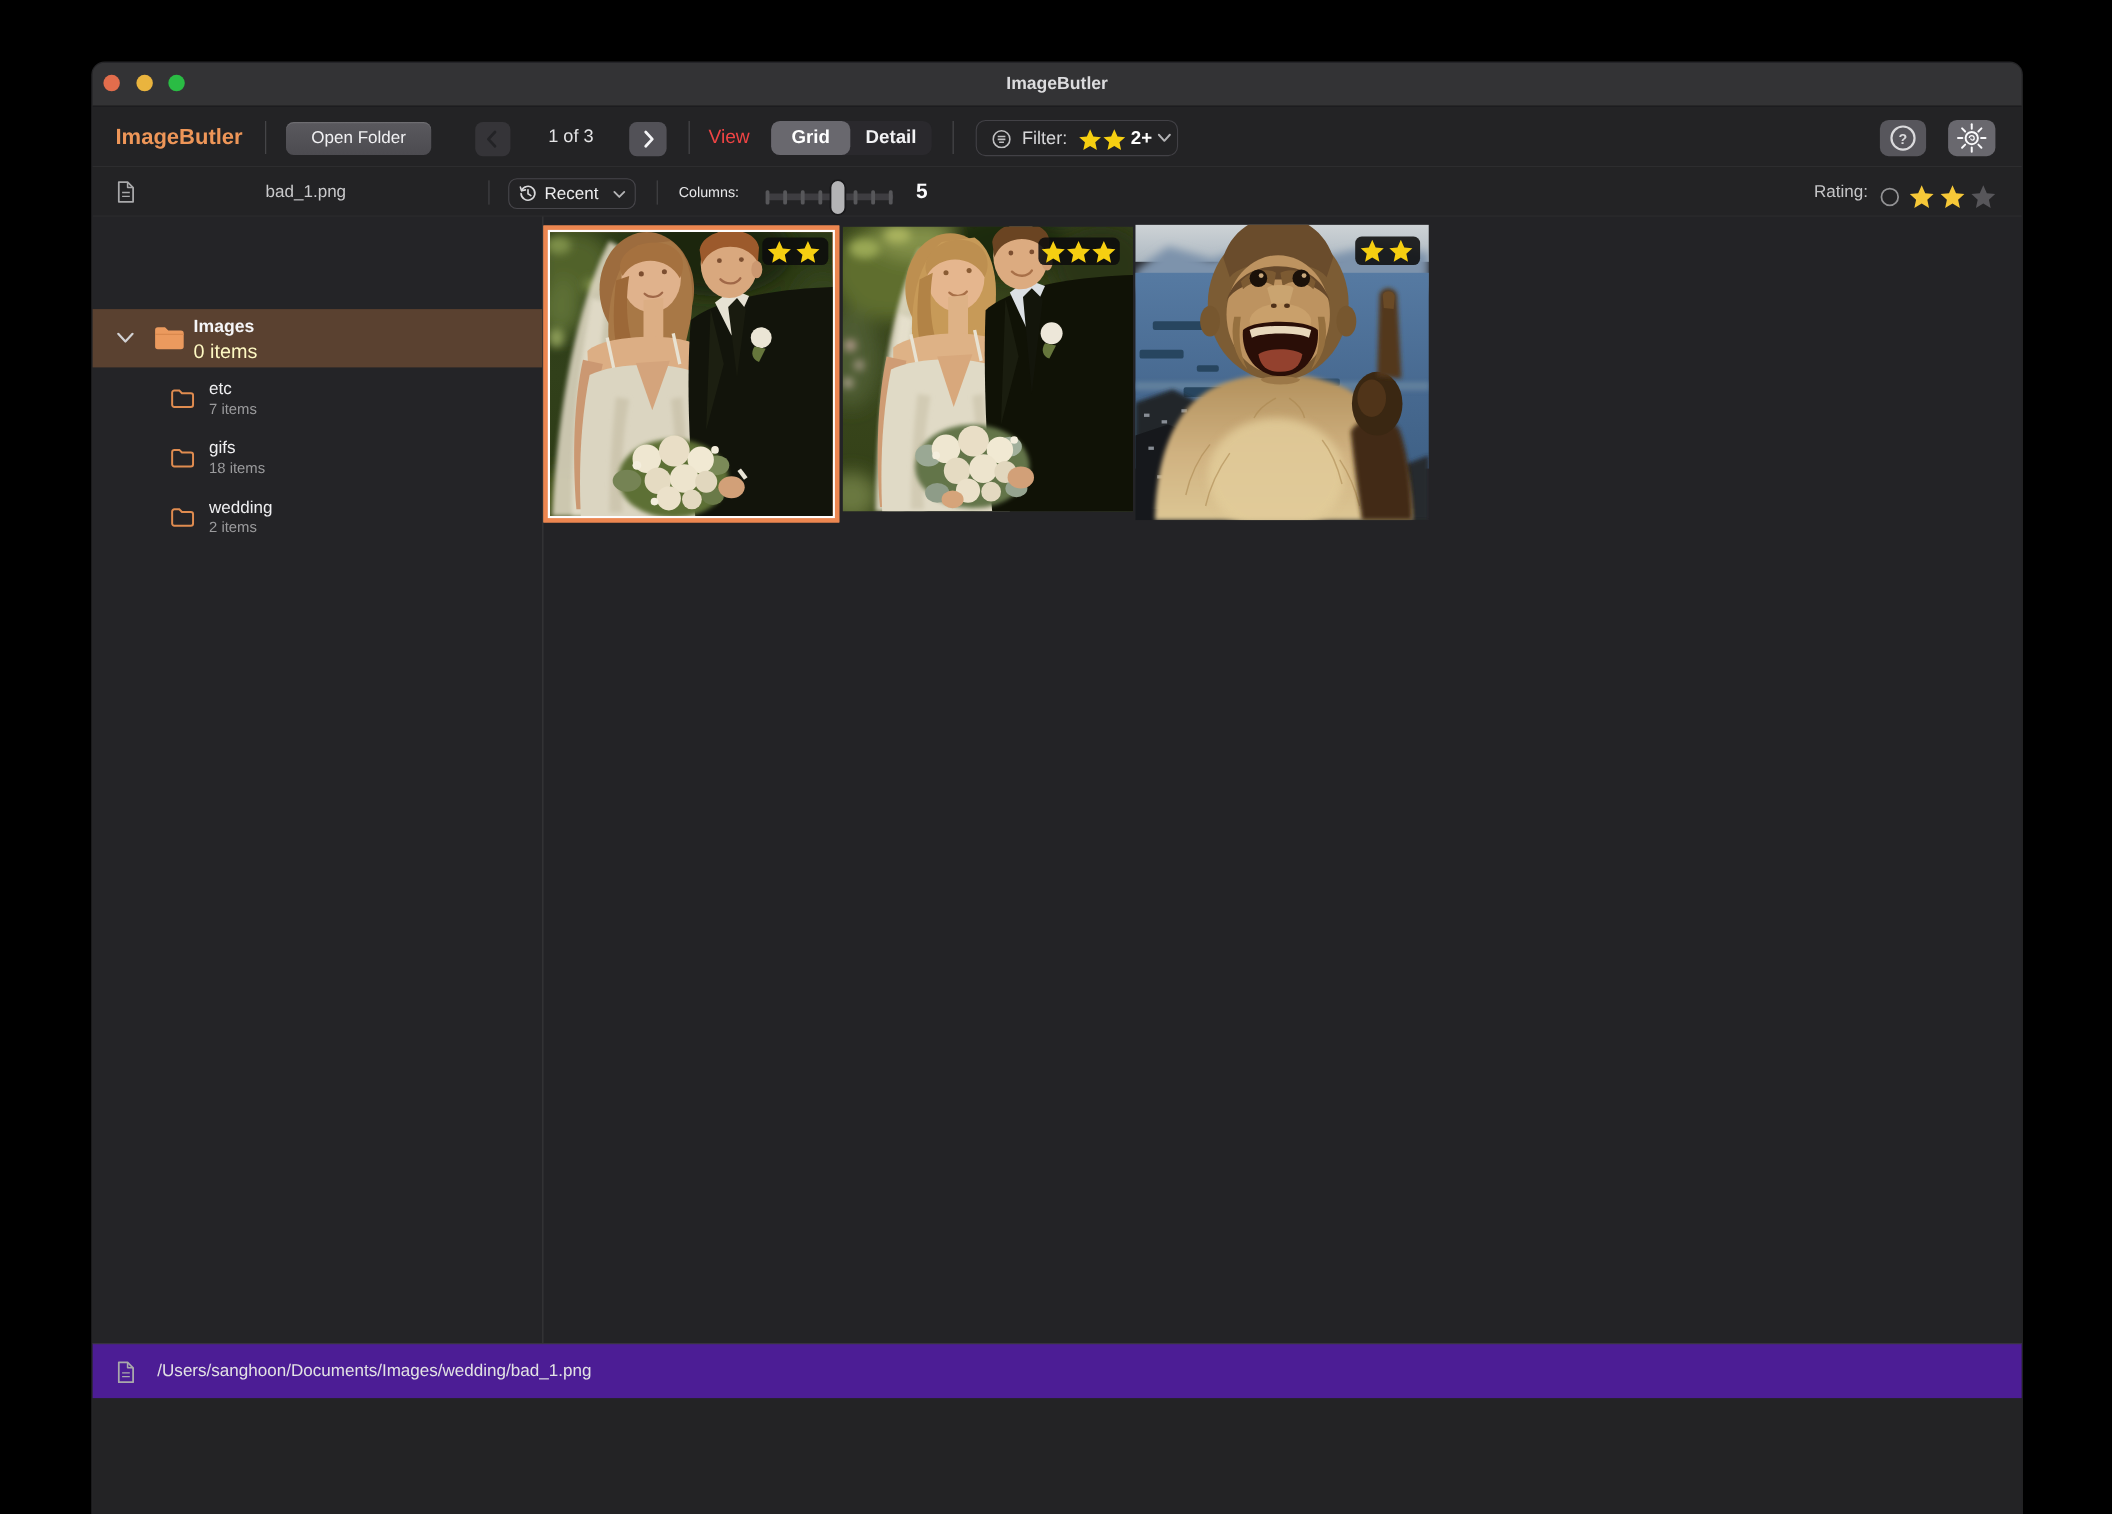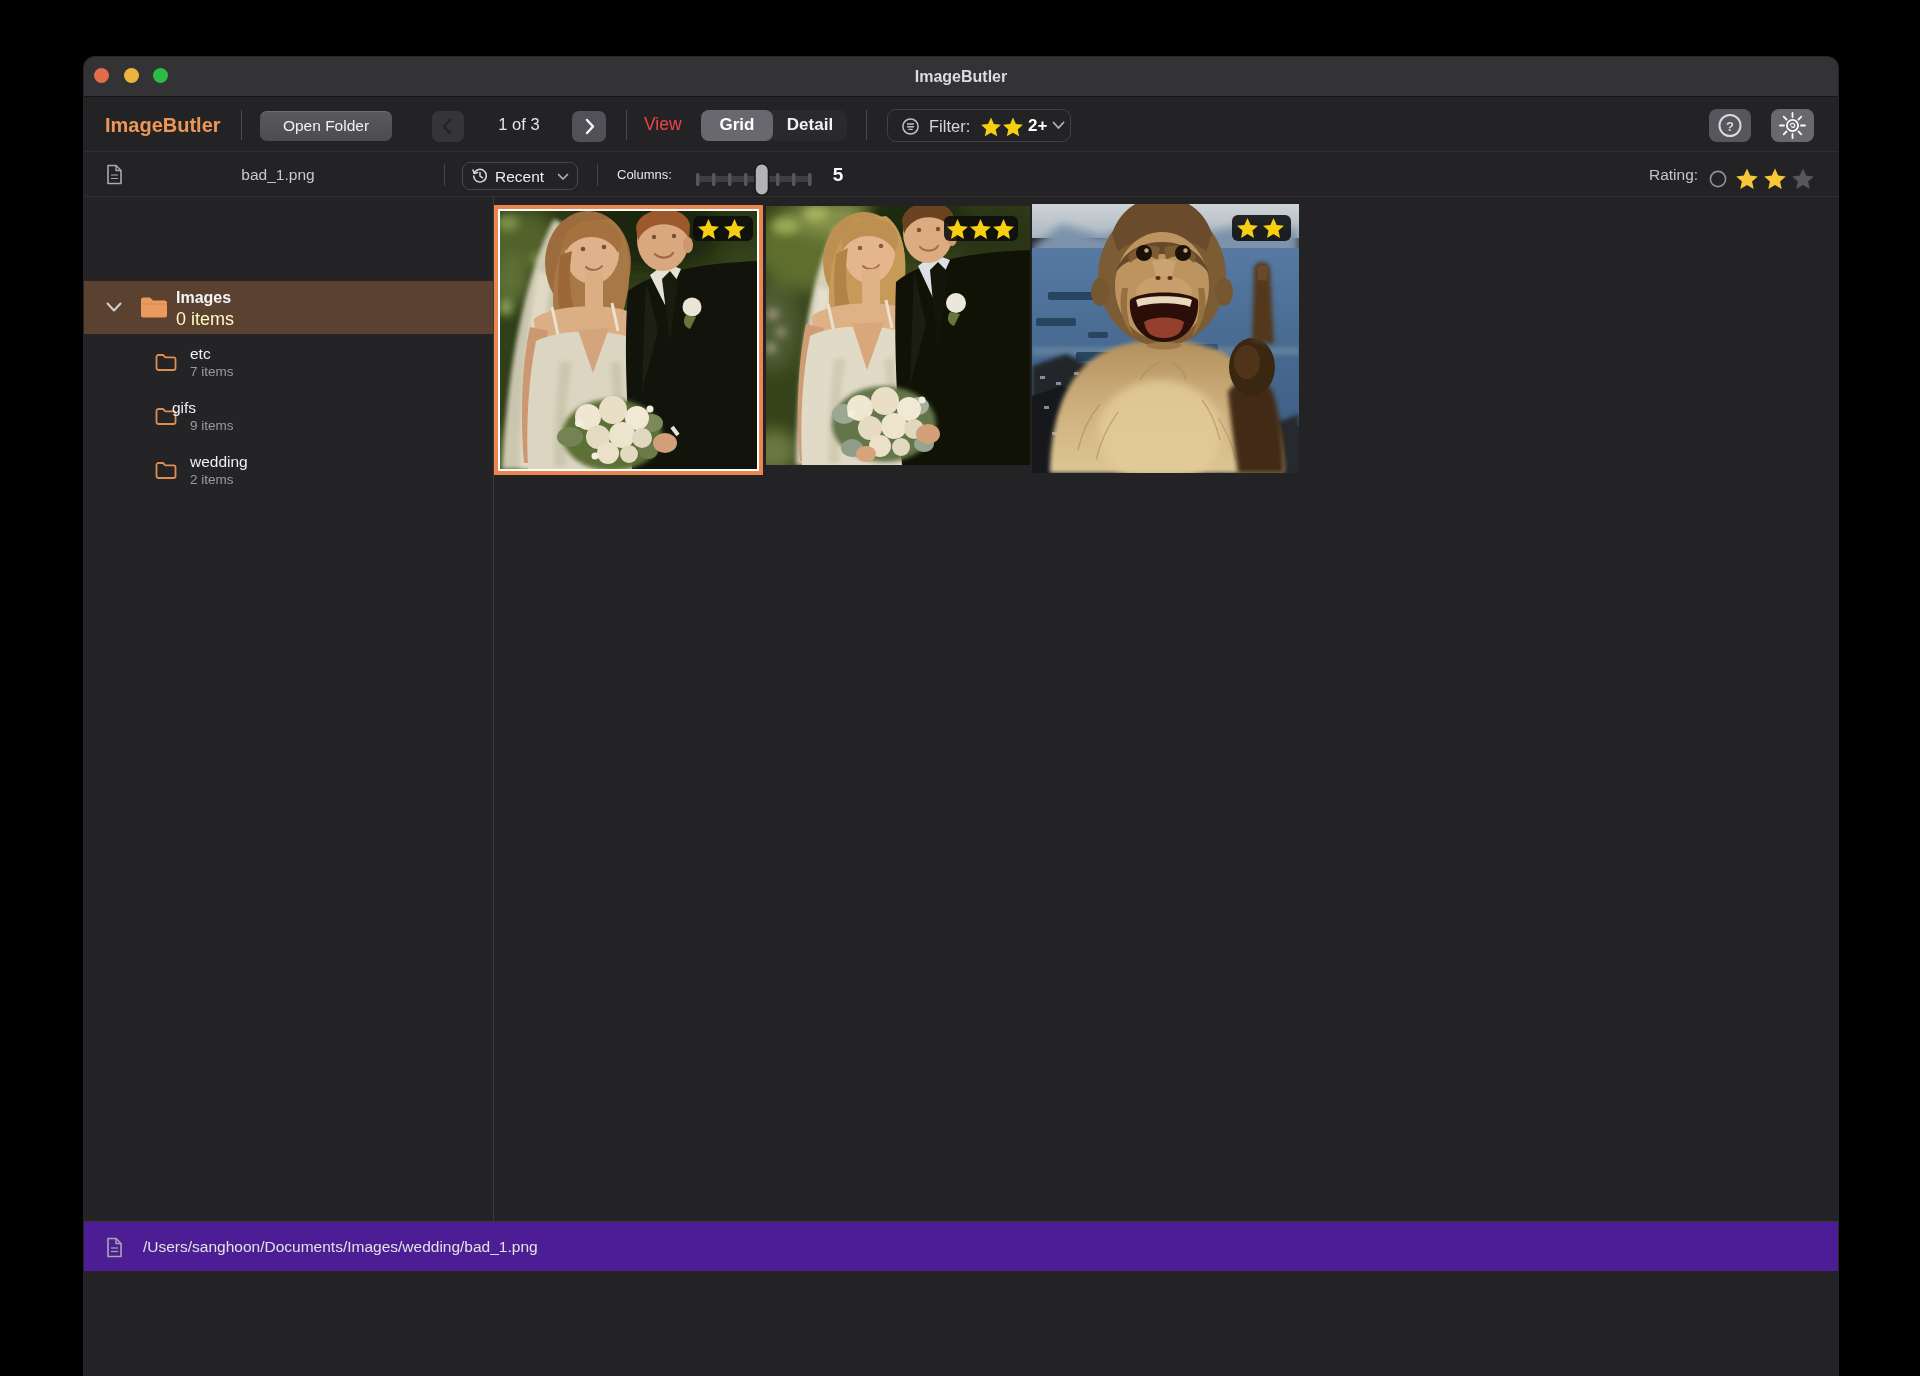--- a/index.html
+++ b/index.html
@@ -183,22 +183,22 @@
 
   <svg class="cfold" style="position:absolute; left:71px; top:296px;" width="22" height="19" viewBox="0 0 22 19">
     <path d="M1.5 4 a2 2 0 0 1 2 -2 H8 l2.4 2.4 H18.5 a2 2 0 0 1 2 2 V15 a2 2 0 0 1 -2 2 H3.5 a2 2 0 0 1 -2 -2 Z" fill="none" stroke="#e08c50" stroke-width="1.8"></path>
   </svg>
   <div style="position:absolute; left:106px; top:288px;" class="c-title">etc</div>
   <div style="position:absolute; left:106px; top:307px;" class="c-sub">7 items</div>
 
   <svg class="cfold" style="position:absolute; left:71px; top:350px;" width="22" height="19" viewBox="0 0 22 19">
     <path d="M1.5 4 a2 2 0 0 1 2 -2 H8 l2.4 2.4 H18.5 a2 2 0 0 1 2 2 V15 a2 2 0 0 1 -2 2 H3.5 a2 2 0 0 1 -2 -2 Z" fill="none" stroke="#e08c50" stroke-width="1.8"></path>
   </svg>
-  <div style="position:absolute; left:88px; top:342px;" class="c-title">gifs</div>
-  <div style="position:absolute; left:106px; top:361px;" class="c-sub">9 items</div>
+  <div style="position:absolute; left:106px; top:342px;" class="c-title">gifs</div>
+  <div style="position:absolute; left:106px; top:361px;" class="c-sub">18 items</div>
 
   <svg class="cfold" style="position:absolute; left:71px; top:404px;" width="22" height="19" viewBox="0 0 22 19">
     <path d="M1.5 4 a2 2 0 0 1 2 -2 H8 l2.4 2.4 H18.5 a2 2 0 0 1 2 2 V15 a2 2 0 0 1 -2 2 H3.5 a2 2 0 0 1 -2 -2 Z" fill="none" stroke="#e08c50" stroke-width="1.8"></path>
   </svg>
   <div style="position:absolute; left:106px; top:396px;" class="c-title">wedding</div>
   <div style="position:absolute; left:106px; top:415px;" class="c-sub">2 items</div>
 
   <div class="tile1">
       <div class="inner" id="photo1">
   <svg width="257" height="258" viewBox="0 0 257 258">

